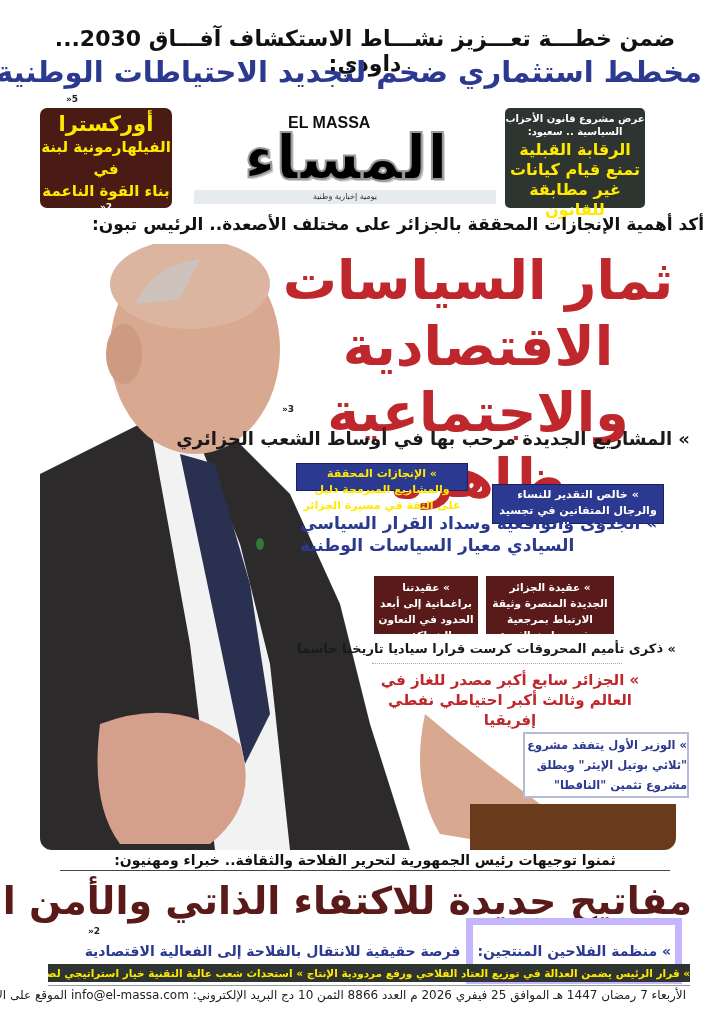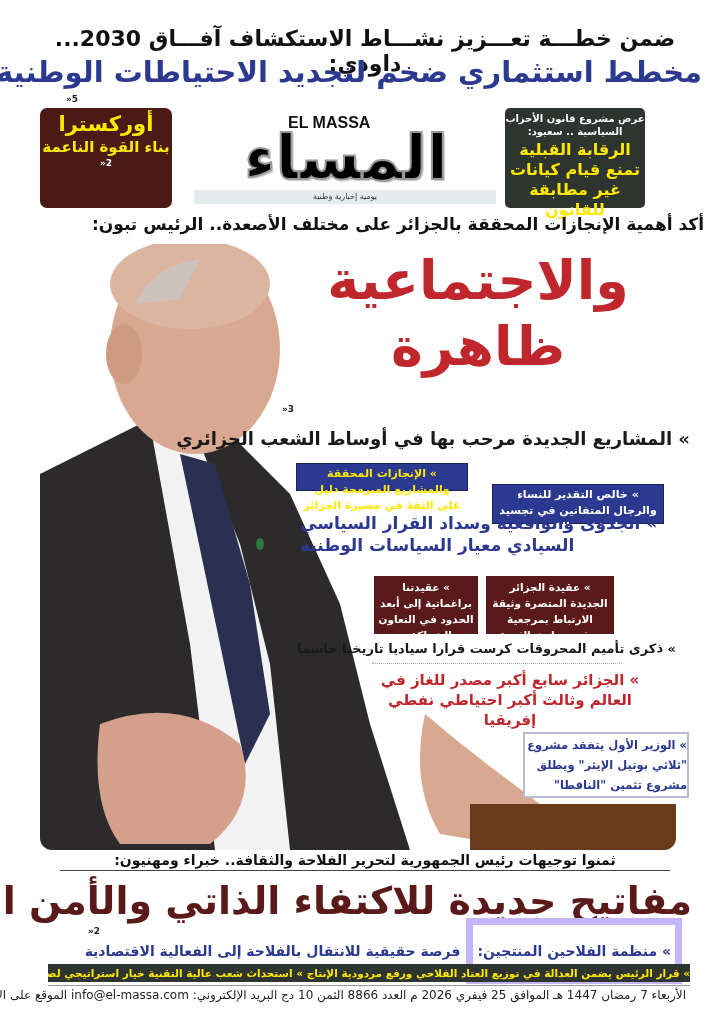--- a/index.html
+++ b/index.html
@@ -48,20 +48,21 @@
 </style>
 </head>
 <body>
 
 <div class="abs kicker-top">ضمن خطـــة تعـــزيز نشـــاط الاستكشاف آفـــاق 2030... داودي:</div>
 <div class="abs headline-top">مخطط استثماري ضخم لتجديد الاحتياطات الوطنية من النفط والغاز</div>
 <div class="abs pageref" style="top:94px;left:66px;">5«</div>
 
 <div class="abs box-left">
   <div class="l1">أوركسترا</div>
+  <div class="l2">الفيلهارمونية لبنة في</div>
   <div class="l2">بناء القوة الناعمة</div>
   <div class="pageref light">2«</div>
 </div>
 
 <div class="abs masthead">
   <div class="latin">EL MASSA</div>
   <div class="logo">المساء</div>
   <div class="strip">يومية إخبارية وطنية</div>
 </div>
 
@@ -84,20 +85,21 @@
     <ellipse cx="84" cy="110" rx="18" ry="30" fill="#cf9a82"></ellipse>
     <path d="M95 60 Q115 20 160 15 L140 55 Z" fill="#c7c7c7" opacity="0.7"></path>
     <ellipse cx="220" cy="300" rx="4" ry="6" fill="#2d7a3a"></ellipse>
     <path d="M60 480 Q140 450 200 500 Q220 560 170 600 L80 600 Q50 560 60 480 Z" fill="#d4a08c"></path>
     <path d="M385 470 Q420 500 460 530 L500 560 L460 600 L400 590 Q370 540 385 470 Z" fill="#d8a890"></path>
     <rect x="430" y="560" width="206" height="46" fill="#6a3a1c"></rect>
   </svg>
 </div>
 
 <div class="abs main-head">
+  <div>ثمار السياسات الاقتصادية</div>
   <div>والاجتماعية ظاهرة</div>
 </div>
 <div class="abs pageref ref3">3«</div>
 
 <div class="abs bullet-1">» المشاريع الجديدة مرحب بها في أوساط الشعب الجزائري</div>
 
 <div class="abs navybox nb1">» خالص التقدير للنساء والرجال المتفانين في تجسيد المشاريع الكبرى</div>
 <div class="abs navybox nb2">» الإنجازات المحققة والمشاريع المبرمجة دليل على الثقة في مسيرة الجزائر</div>
 
 <div class="abs bullet-2">» الجدوى والواقعية وسداد القرار السياسي السيادي معيار السياسات الوطنية</div>

